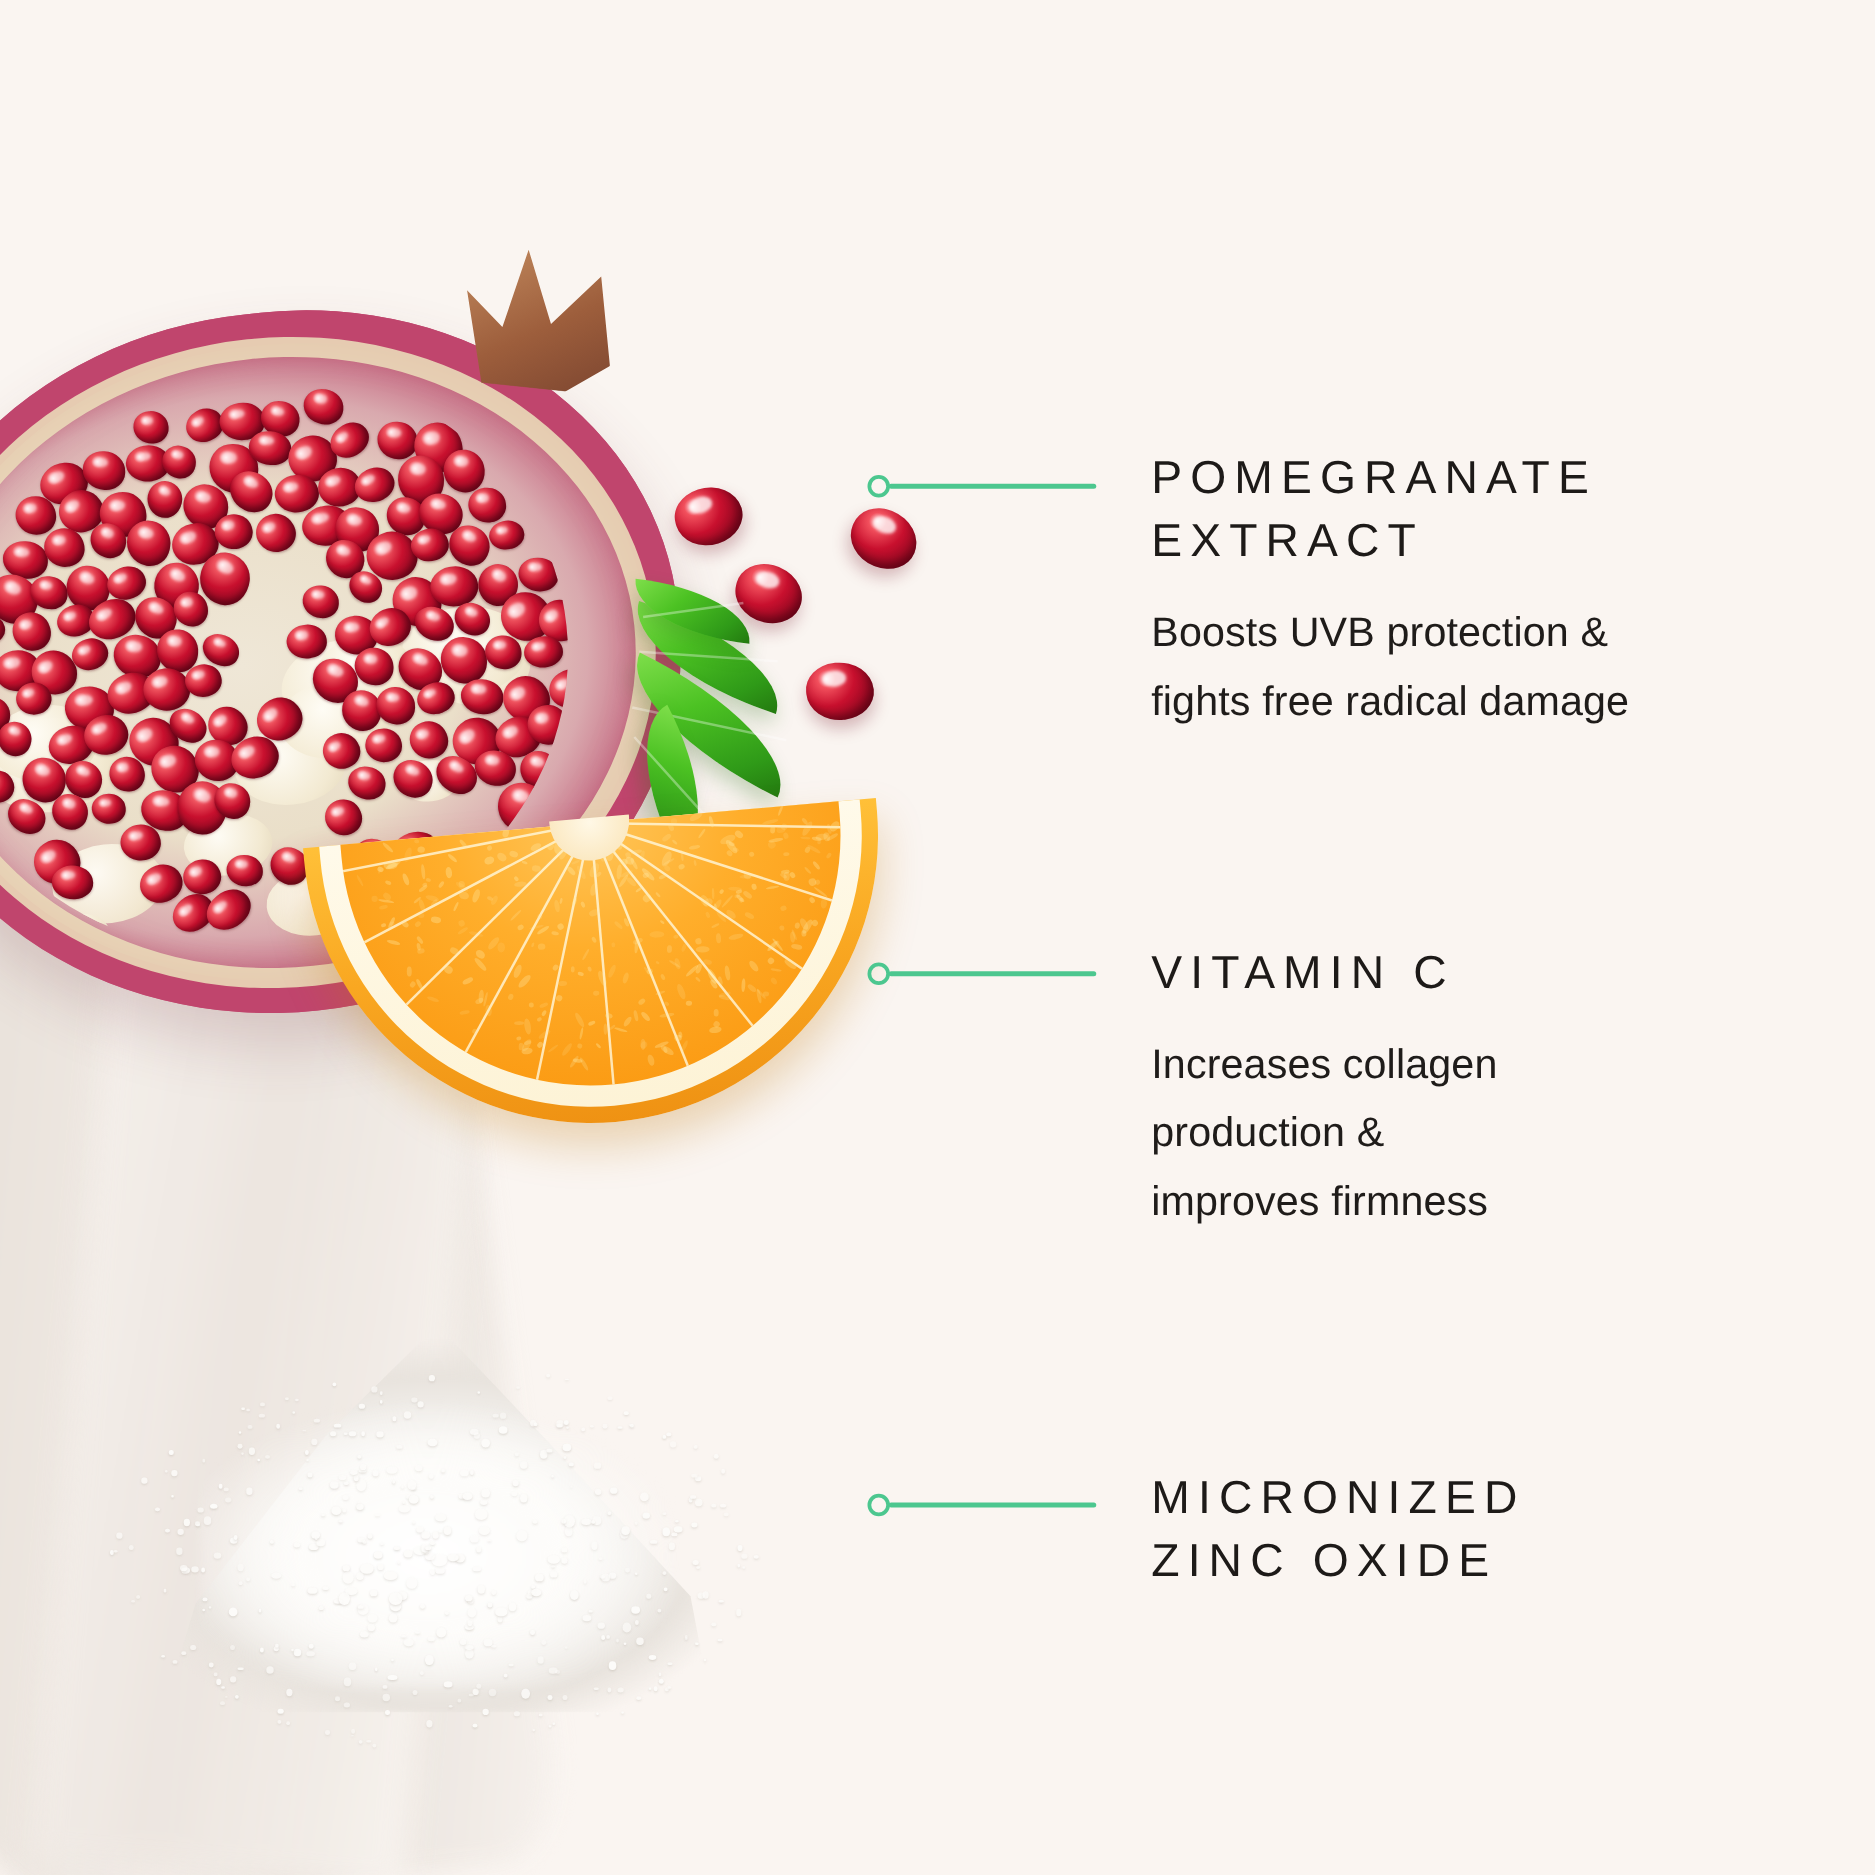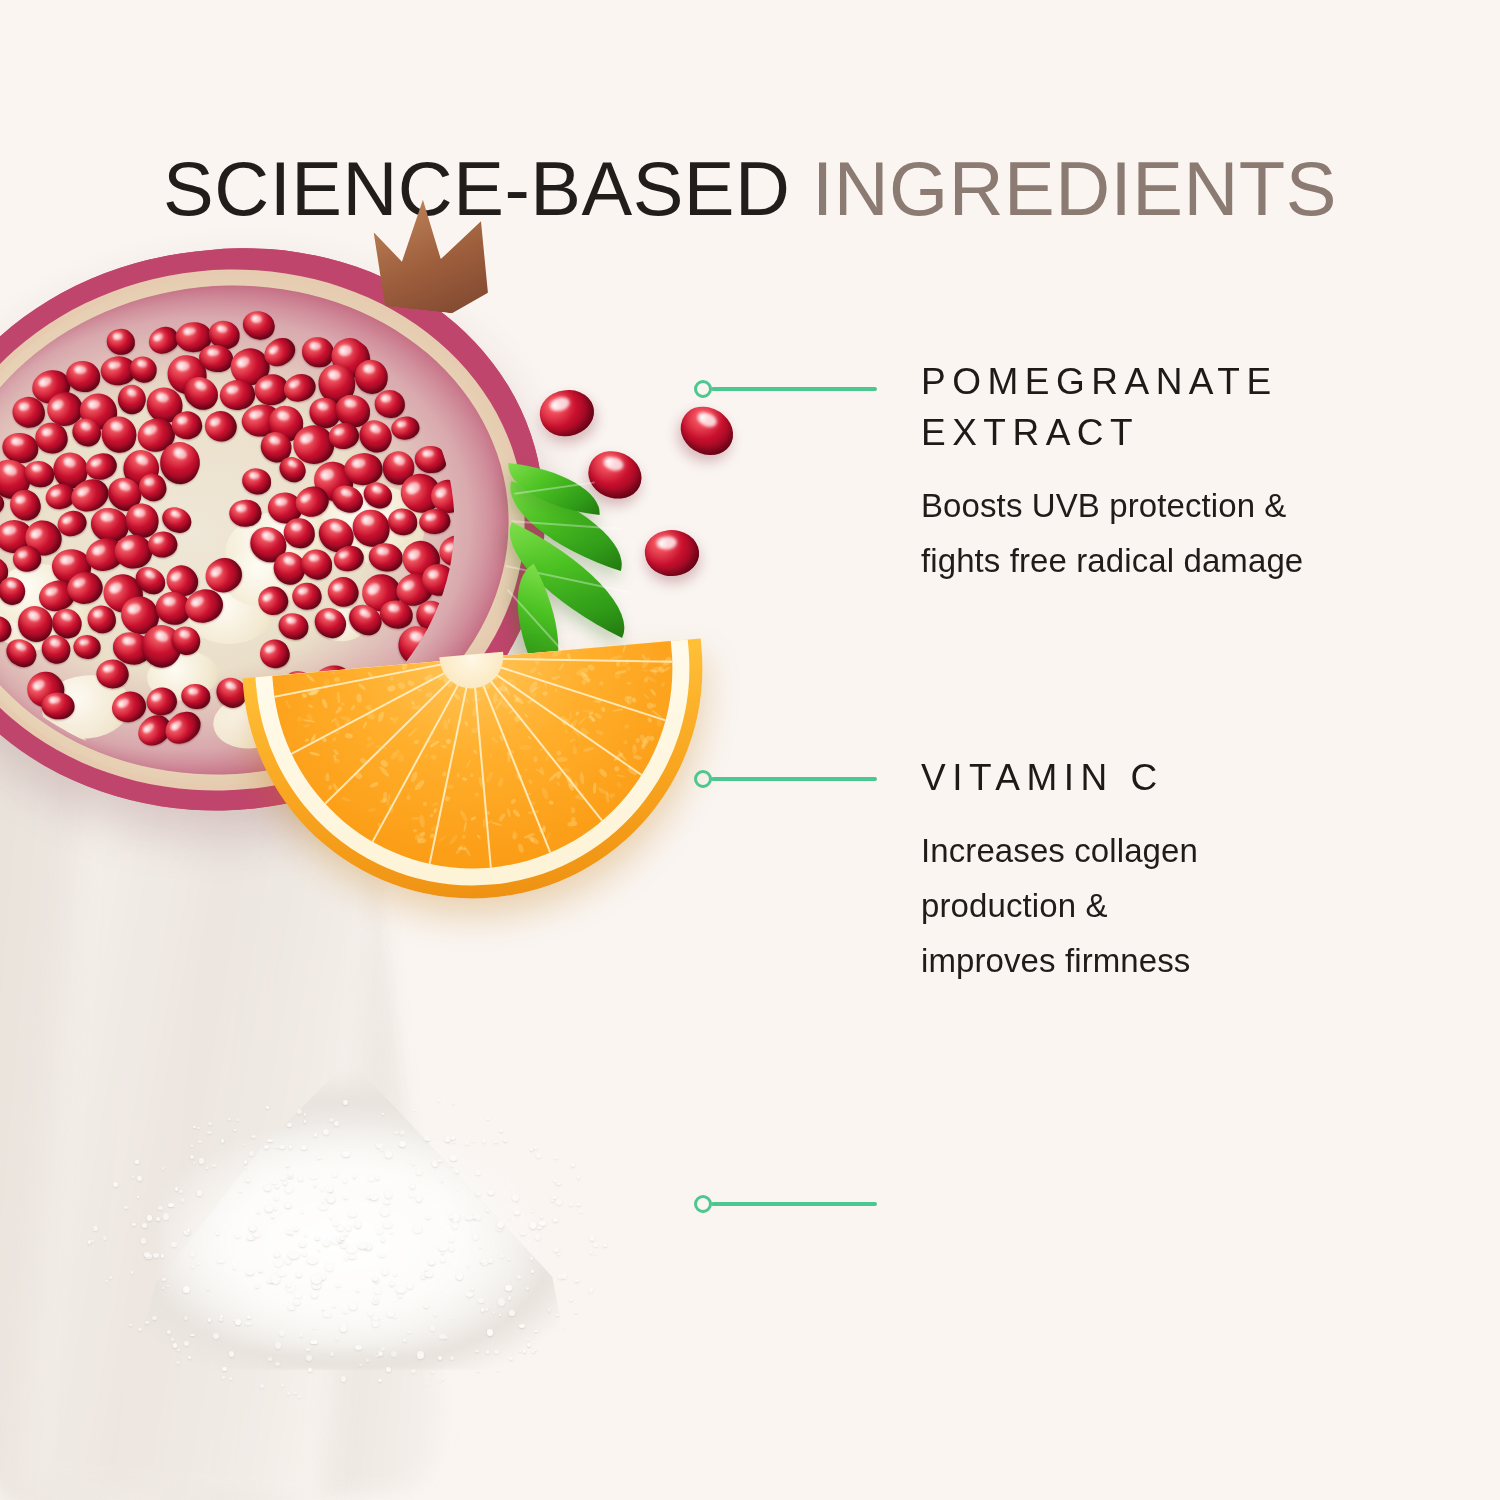--- a/index.html
+++ b/index.html
@@ -326,21 +326,20 @@
     color: #1f1c1a;
     white-space: pre-line;
   }
   .block .gap { height: 20px; }
 </style>
 </head>
 <body>
 
 <div id="poster">
 
-  <h1 id="title"><span class="t-dark">SCIENCE-BASED</span><span class="t-light"> INGREDIENTS</span></h1>
 
   <div id="photo">
 
     <div class="drape"></div>
     <div class="drape2"></div>
 
     <div class="pom">
       <div class="pom-body"></div>
       <div class="pom-rind"></div>
       <div class="pom-rind2"></div>
@@ -1303,16 +1302,18 @@
 
   <div class="block" style="top:752px;">
     <h2>VITAMIN C</h2>
     <div class="gap"></div>
     <p>Increases collagen
 production &amp;
 improves firmness</p>
   </div>
 
   <div class="block" style="top:1172px;">
+    <h2>MICRONIZED
+ZINC OXIDE</h2>
     <div class="gap"></div>
   </div>
 
 </div>
 
 </body></html>

